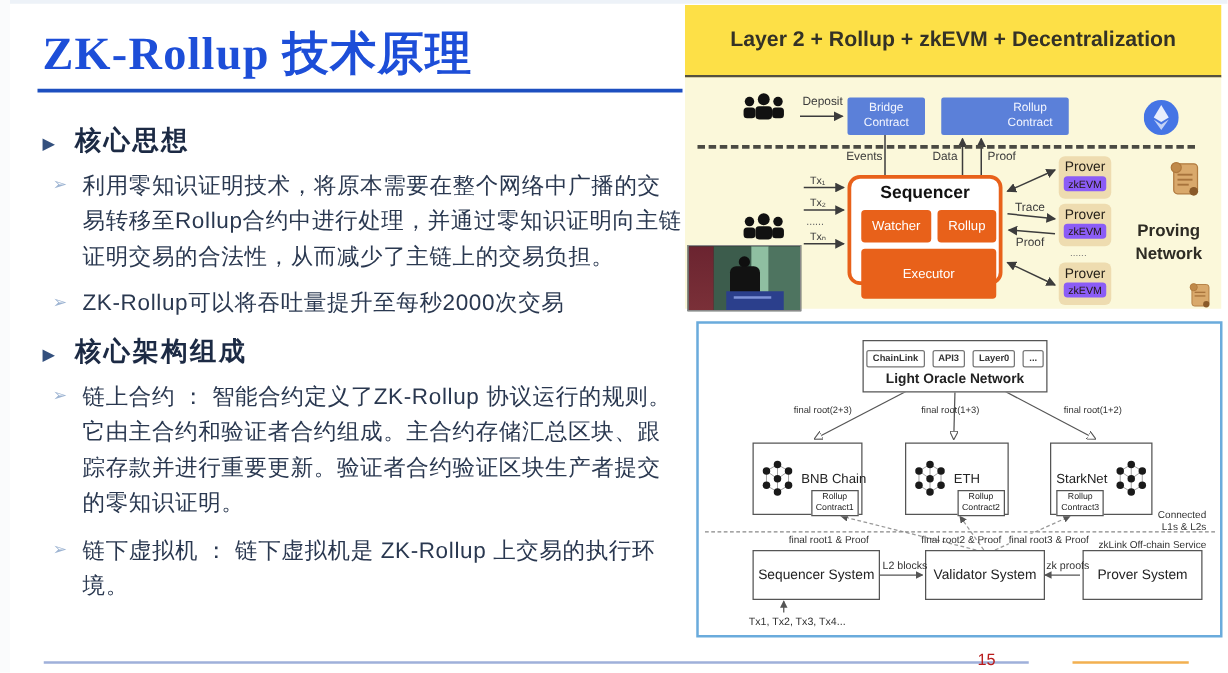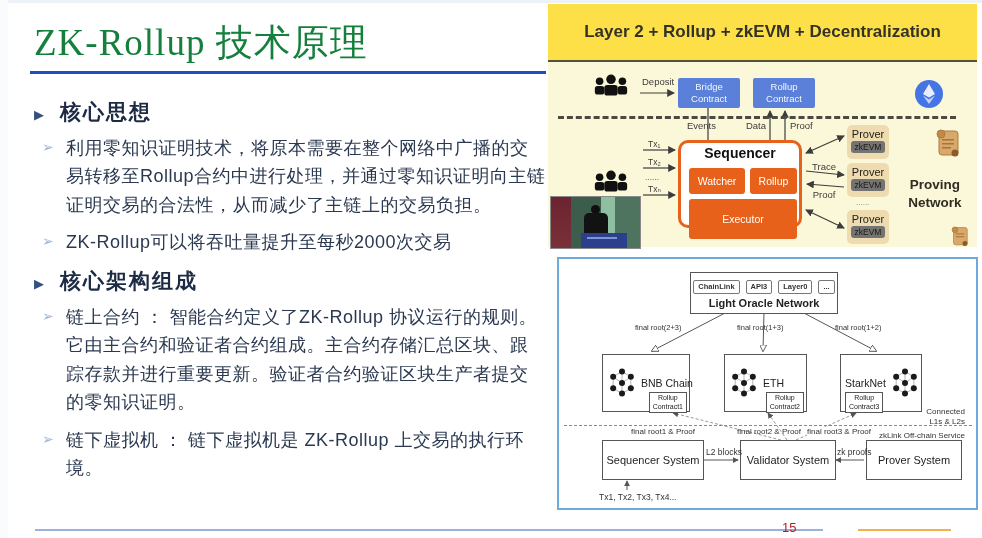--- a/index.html
+++ b/index.html
@@ -1,40 +1,40 @@
 <!DOCTYPE html>
 <html><head>
 <meta charset="utf-8">
 <style>
   html,body{margin:0;padding:0;}
   body{width:982px;height:538px;position:relative;overflow:hidden;background:#ffffff;
        font-family:"Liberation Sans","DejaVu Sans",sans-serif;}
   
   .slide-title{position:absolute;left:34px;top:18px;font-family:"Liberation Serif","DejaVu Serif",serif;
-       font-size:37px;color:#15803d;letter-spacing:1px;white-space:nowrap;}
+       font-size:37px;color:#1d4ed8;letter-spacing:1px;white-space:nowrap;font-weight:bold;}
   .title-rule{position:absolute;left:30px;top:71px;width:516px;height:3px;background:#1d4fc0;}
   .content{position:absolute;left:30px;top:88px;width:516px;}
   .sec-h{display:flex;gap:14px;align-items:baseline;font-size:21px;font-weight:bold;color:#1c2a44;margin:10px 0 8px 4px;letter-spacing:2px;}
   .tri{color:#33507e;font-size:13px;}
   .pt{position:relative;padding-left:36px;font-size:18px;line-height:1.58;color:#2a3850;margin-bottom:9px;letter-spacing:0.5px;}
   .mk{position:absolute;left:12px;top:2px;color:#9db4d2;font-size:14px;}
   
   .panel1{position:absolute;left:548px;top:4px;width:429px;height:243px;}
   .p1-head{height:56px;background:#fde047;border-bottom:2px solid #55513f;display:flex;align-items:center;justify-content:center;
        font-weight:bold;font-size:17px;color:#343226;}
   .p1-body{position:relative;height:185px;background:#fbf8da;}
   .lbl{position:absolute;font-size:9.5px;color:#3b3b3b;white-space:nowrap;}
   .bluebox{position:absolute;width:62px;height:30px;background:#5b80d9;color:#f4f6ff;font-size:9.5px;text-align:center;
        display:flex;align-items:center;justify-content:center;line-height:1.25;border-radius:2px;}
   .dash1{position:absolute;left:10px;top:54px;width:398px;border-top:3px dashed #4a4a42;}
   .seqbox{position:absolute;left:130px;top:78px;width:124px;height:88px;background:#fff;border:3px solid #e8611a;border-radius:10px;box-sizing:border-box;}
   .seq-title{text-align:center;font-weight:bold;font-size:14px;color:#111;margin-top:2px;}
   .obox{position:absolute;background:#e8611a;color:#fff;display:flex;align-items:center;justify-content:center;font-size:10.5px;border-radius:3px;}
   .prover{position:absolute;left:299px;width:42px;height:34px;background:#eedcb0;border-radius:5px;text-align:center;font-size:11px;color:#26211a;padding-top:3px;box-sizing:border-box;}
-  .zkevm{margin:1px auto 0;width:34px;background:#737373;border-radius:3px;font-size:8.5px;padding:1px 0;color:#20180e;}
+  .zkevm{margin:1px auto 0;width:34px;background:#8b5cf6;border-radius:3px;font-size:8.5px;padding:1px 0;color:#20180e;}
   .pnet{position:absolute;left:352px;top:114px;width:70px;text-align:center;font-weight:bold;font-size:13.5px;color:#2e2c24;line-height:1.3;}
   .people{position:absolute;width:38px;height:28px;}
   .scroll{position:absolute;}
   
   .video{position:absolute;left:2px;top:134px;width:89px;height:51px;background:#16241e;border:1px solid #8a8a8a;overflow:hidden;}
   .v-maroon{position:absolute;left:0;top:0;width:20px;height:100%;background:linear-gradient(#6b2430,#7a3038);}
   .v-wall1{position:absolute;left:20px;top:0;width:30px;height:100%;background:#3c5c4c;}
   .v-wall2{position:absolute;left:50px;top:0;width:14px;height:100%;background:#8fbfa1;}
   .v-wall3{position:absolute;left:64px;top:0;width:25px;height:100%;background:#4e7460;}
   .v-head{position:absolute;left:40px;top:8px;width:9px;height:9px;border-radius:50%;background:#0f0f0f;}
@@ -134,31 +134,31 @@
           <rect x="3" y="14" width="10" height="9" rx="3"></rect>
         <circle cx="32" cy="9" r="4"></circle>
           <rect x="27" y="14" width="10" height="9" rx="3"></rect>
         <circle cx="20" cy="7" r="5"></circle>
           <rect x="13" y="13" width="14" height="11" rx="3"></rect>
       </g>
     </svg>
 
     <div class="lbl" style="left:94px;top:14px;">Deposit</div>
     <div class="bluebox" style="left:130px;top:16px;">Bridge Contract</div>
-    <div class="bluebox" style="left:205px;top:16px;">Rollup Contract</div>
+    <div class="bluebox" style="left:205px;top:16px;padding-left:40px;">Rollup Contract</div>
 
     <svg style="position:absolute;left:367px;top:18px;" width="28" height="28" viewBox="0 0 28 28">
       <circle cx="14" cy="14" r="14" fill="#4575e5"></circle>
       <polygon points="14,4 20,14 14,17.5 8,14" fill="#e8eefc"></polygon>
       <polygon points="14,24 20,15.5 14,19.5 8,15.5" fill="#c3d2f6"></polygon>
     </svg>
 
     <div class="dash1"></div>
 
-    <div class="lbl" style="left:128px;top:58px;width:30px;text-align:right;margin-left:10px;">Events</div>
+    <div class="lbl" style="left:128px;top:58px;width:30px;text-align:right;">Events</div>
     <div class="lbl" style="left:196px;top:58px;width:22px;text-align:right;">Data</div>
     <div class="lbl" style="left:242px;top:58px;">Proof</div>
 
     <div class="seqbox">
       <div class="seq-title">Sequencer</div>
       <div class="obox" style="left:8px;top:25px;width:56px;height:26px;">Watcher</div>
       <div class="obox" style="left:69px;top:25px;width:47px;height:26px;">Rollup</div>
       <div class="obox" style="left:8px;top:56px;width:108px;height:40px;">Executor</div>
     </div>
 
@@ -260,21 +260,21 @@
       <span class="chip">ChainLink</span>
       <span class="chip">API3</span>
       <span class="chip">Layer0</span>
       <span class="chip">...</span>
     </div>
     <div class="oracle-name">Light Oracle Network</div>
   </div>
 
   <div class="slbl" style="left:76px;top:64px;">final root(2+3)</div>
   <div class="slbl" style="left:178px;top:64px;">final root(1+3)</div>
-  <div class="slbl" style="left:252px;top:64px;padding-left:24px;">final root(1+2)</div>
+  <div class="slbl" style="left:268px;top:64px;padding-left:24px;">final root(1+2)</div>
 
   <div class="chainbox" style="left:43px;width:88px;">
     <div class="chainrow">
       <svg class="netic" viewBox="0 0 34 40">
         <g stroke="#888" stroke-width="0.7">
           <line x1="17" y1="7" x2="27" y2="13"></line>
             <line x1="27" y1="13" x2="27" y2="26"></line>
             <line x1="27" y1="26" x2="17" y2="32"></line>
           <line x1="17" y1="32" x2="7" y2="26"></line>
             <line x1="7" y1="26" x2="7" y2="13"></line>

